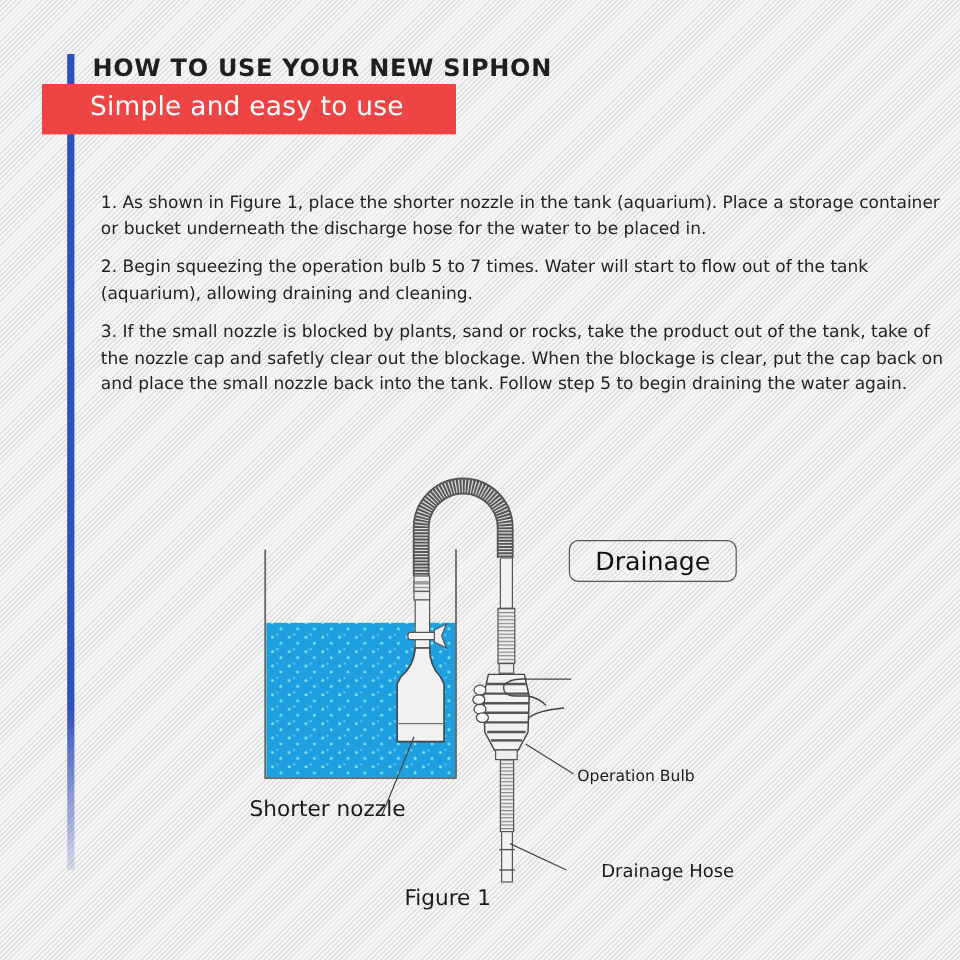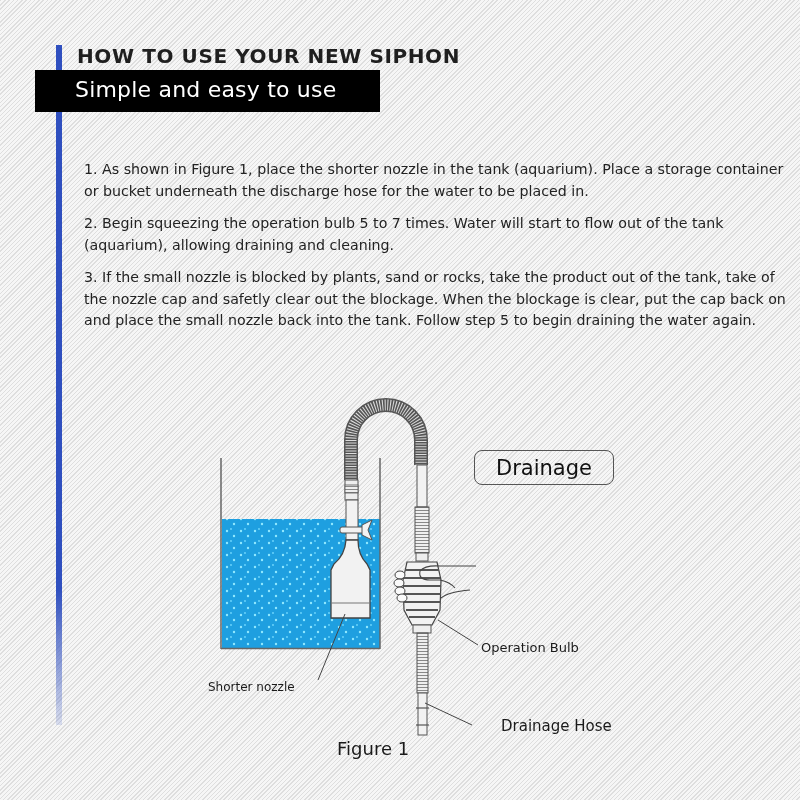--- a/index.html
+++ b/index.html
@@ -39,21 +39,21 @@
       color: #1f1f1f;
       font-family: "DejaVu Sans", sans-serif;
       font-weight: bold;
     }
     .subtitle-bar {
       position: absolute;
       left: 35px;
       top: 70px;
       width: 345px;
       height: 42px;
-      background: #000000;
+      background: #ef4444;
     }
     .subtitle {
       position: absolute;
       left: 40px;
       top: 7px;
       font-size: 22px;
       color: #ffffff;
       font-family: "DejaVu Sans", sans-serif;
       font-weight: normal;
       letter-spacing: 0.2px;
@@ -99,21 +99,21 @@
       box-sizing: border-box;
       display: flex;
       align-items: center;
       justify-content: center;
       font-family: "DejaVu Sans", sans-serif;
       font-size: 21px;
       color: #111;
     }
     .label-op { left: 481px; top: 640px; font-size: 13px; }
     .label-hose { left: 477px; top: 717px; font-size: 15px; margin-left: 24px; }
-    .label-nozzle { left: 208px; top: 680px; font-size: 12px; text-align: center; }
+    .label-nozzle { left: 208px; top: 664px; font-size: 18px; text-align: center; }
     .label-fig { left: 305px; top: 738px; font-size: 18px; padding-left: 32px; }
   </style>
 </head>
 <body>
 
 <div class="vline"></div>
 
 <h1 class="title" style="margin:0;">HOW TO USE YOUR NEW SIPHON</h1>
 
 <div class="subtitle-bar">

